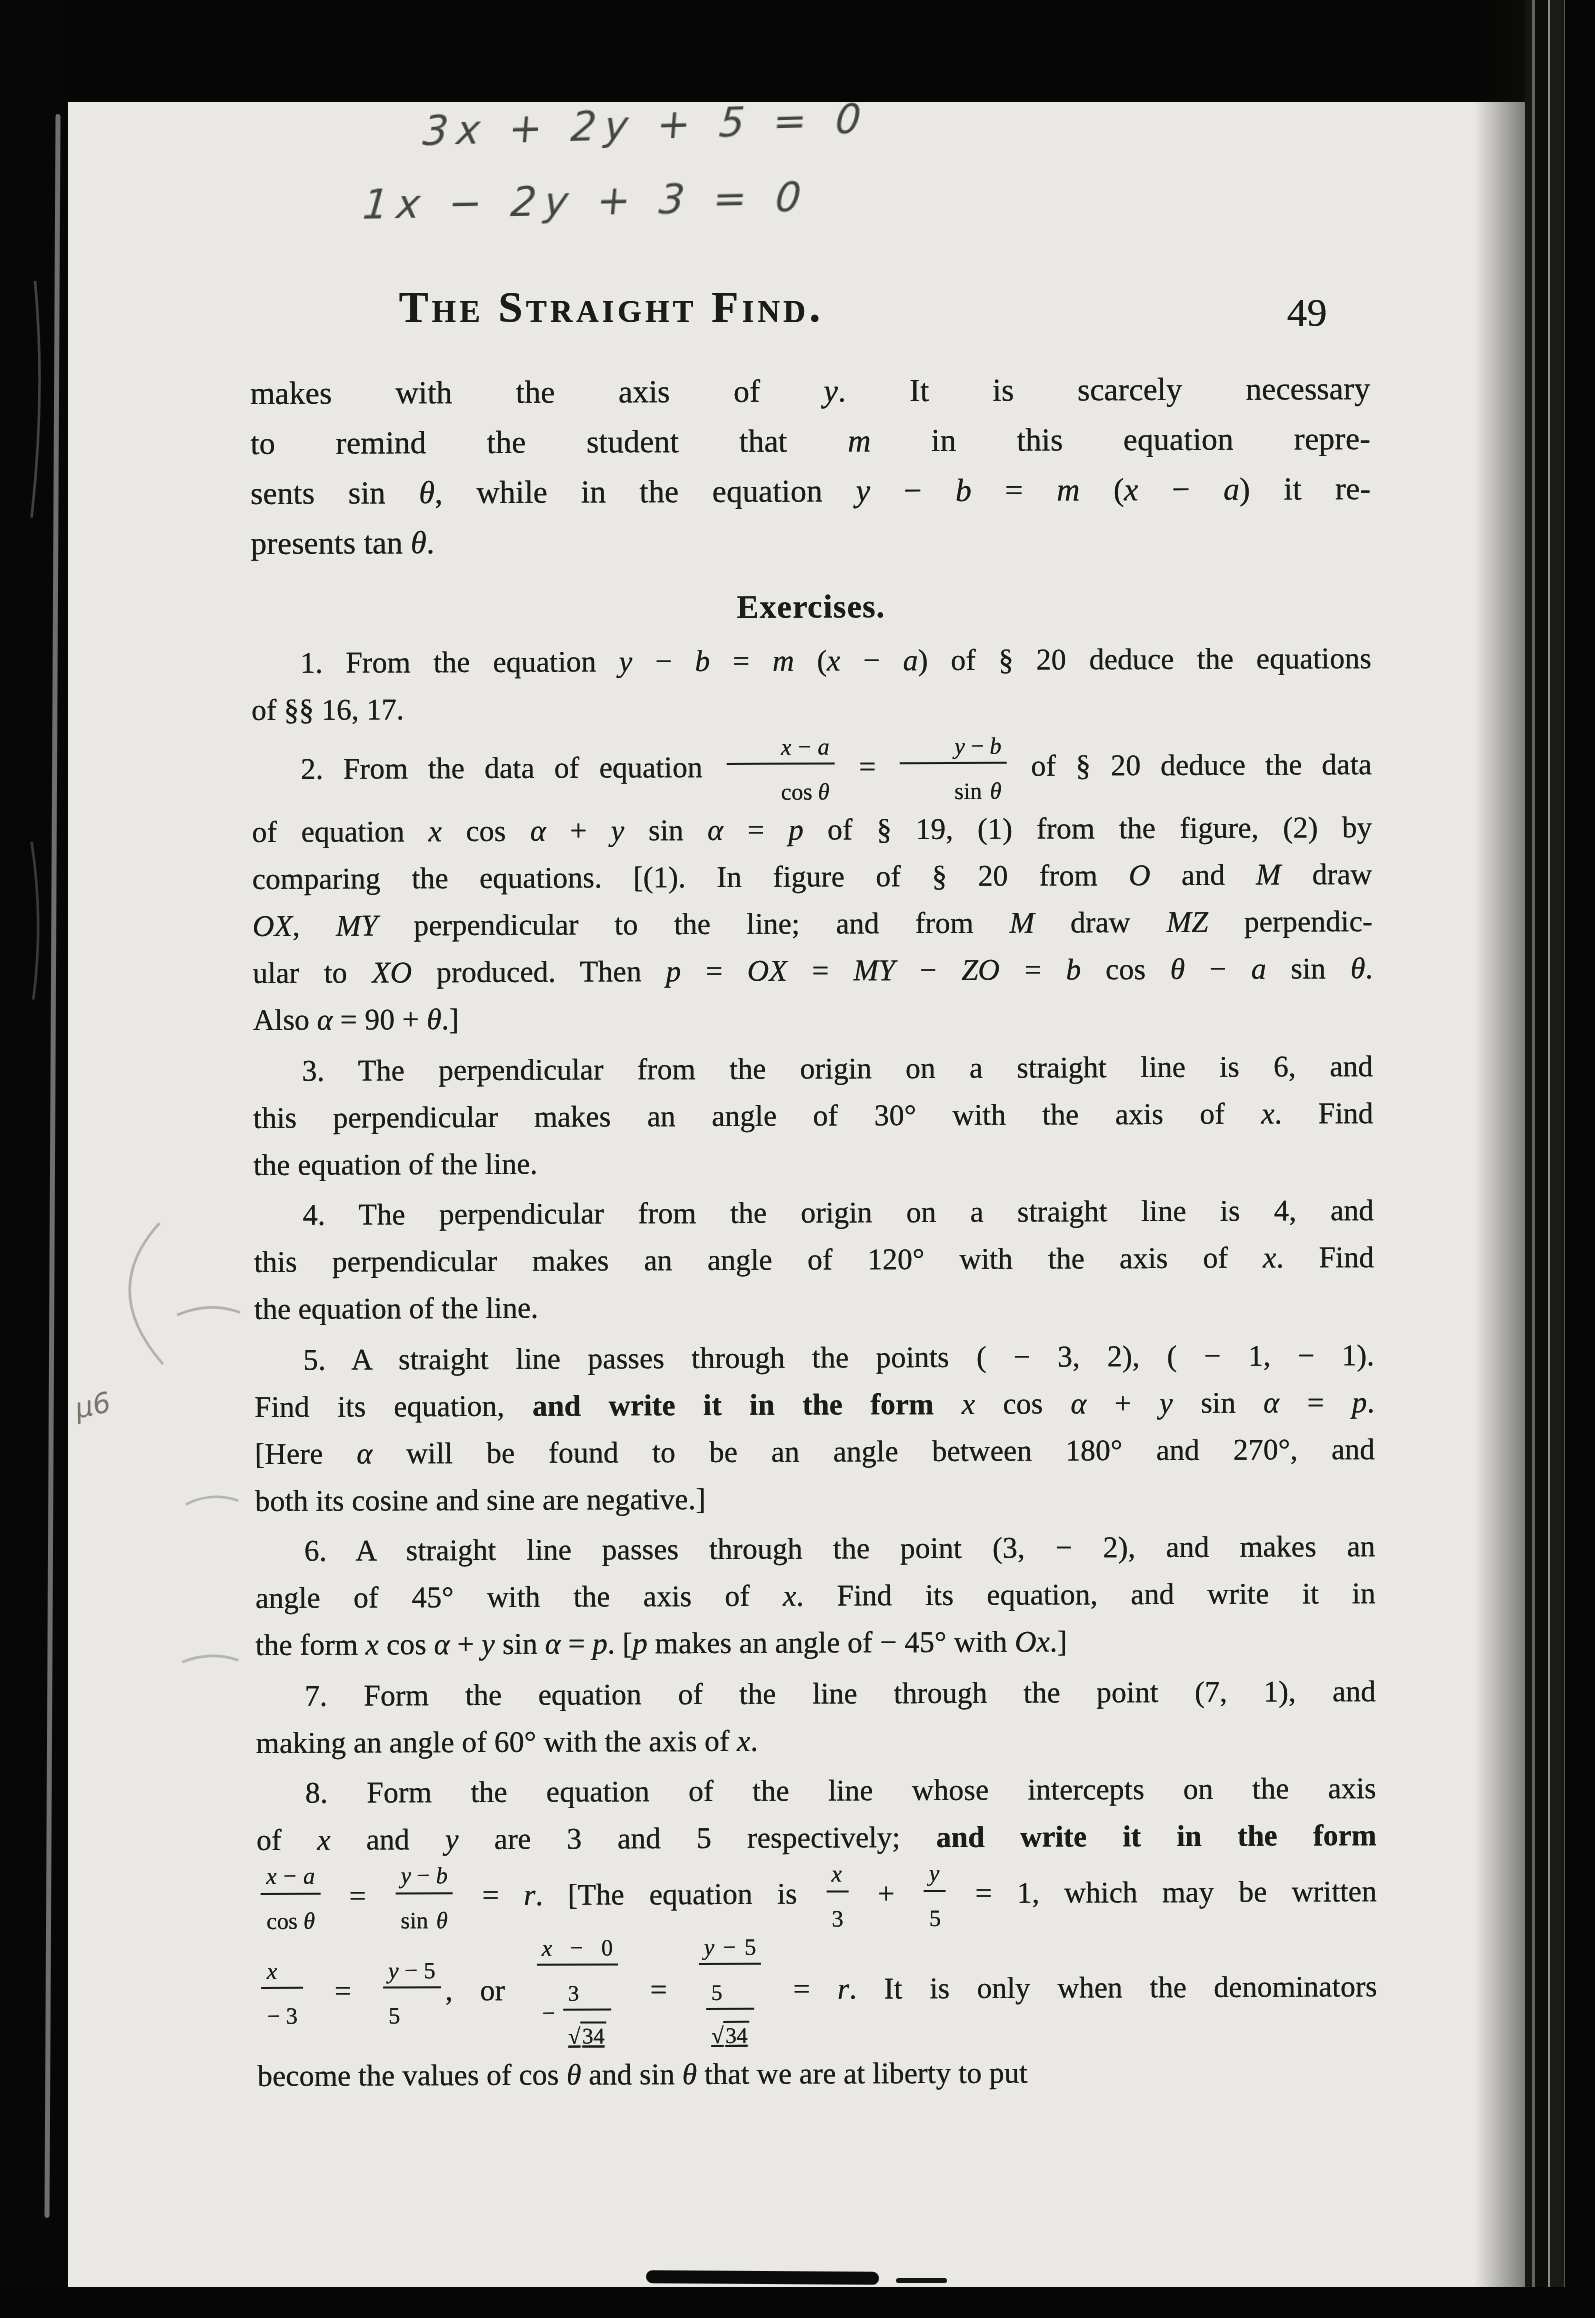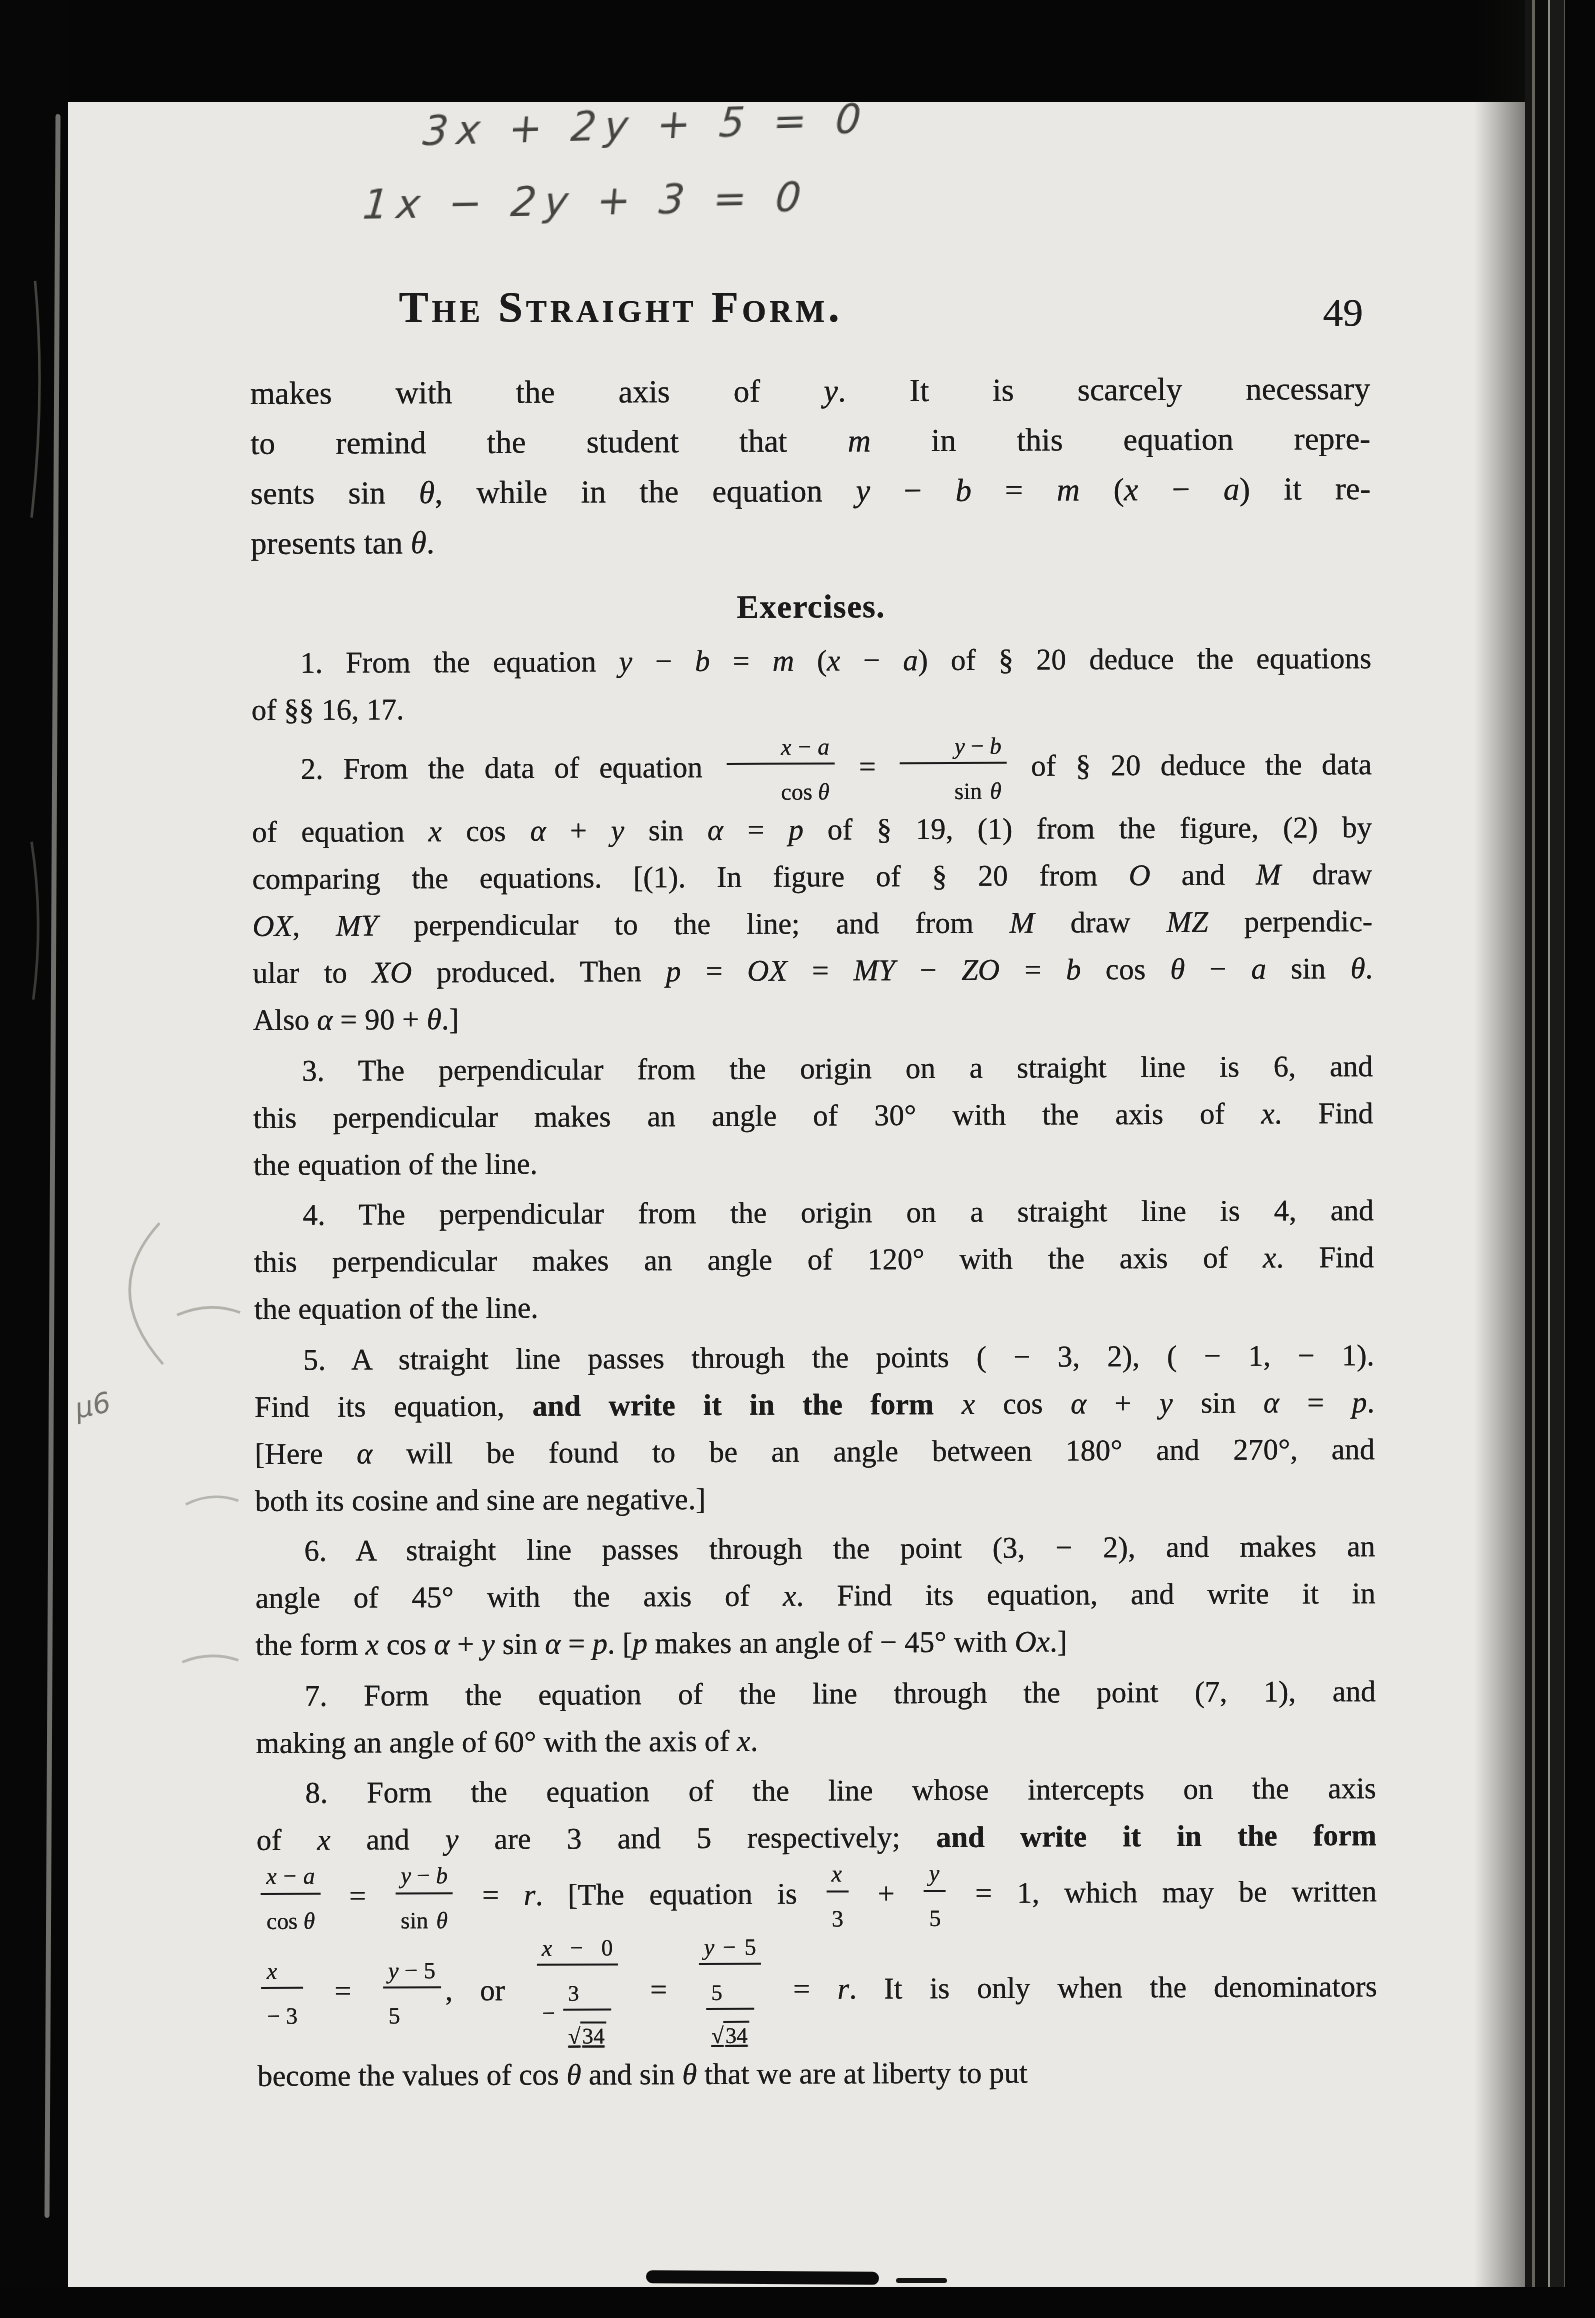--- a/index.html
+++ b/index.html
@@ -36,21 +36,21 @@
   .hw1{left:423px;top:102px;transform:rotate(-1.6deg) skewX(-6deg);}
   .hw2{left:363px;top:178px;transform:rotate(-1deg) skewX(-6deg);}
   .scribble{position:absolute;left:75px;top:1389px;font-family:"DejaVu Sans",sans-serif;
     font-style:italic;font-size:28px;color:#5a5a52;transform:rotate(-12deg);opacity:.8;}
   
   .title{
     position:absolute;left:399px;top:282px;
     font-variant:small-caps;font-weight:bold;font-size:44px;letter-spacing:3.5px;
     text-shadow:0 0 0.4px currentColor;
   }
-  .pageno{position:absolute;left:1287px;top:289px;font-size:40px;text-shadow:0 0 0.4px currentColor;margin-left:36px;}
+  .pageno{position:absolute;left:1287px;top:289px;font-size:40px;text-shadow:0 0 0.4px currentColor;}
   
   .body{
     position:absolute;left:250px;top:368px;width:1120px;
     font-size:30px;transform:rotate(-.25deg);transform-origin:top left;
     text-shadow:0 0 0.4px currentColor;
   }
   .intro{font-size:32px;}
   .intro .line{line-height:50px;min-height:50px;}
   .line{line-height:47px;min-height:47px;}
   .ind{text-indent:49px;}
@@ -81,21 +81,21 @@
   <div class="edge-shadow-right"></div>
   <div class="band-right"></div>
   <div class="band-bottom"></div>
   <div class="smudge"></div>
   <div class="smudge2"></div>
 
   <div class="hw hw1">3x + 2y + 5 = 0</div>
   <div class="hw hw2">1x − 2y + 3 = 0</div>
   <div class="scribble">µ6</div>
 
-  <div class="title">The Straight Form.</div>
+  <div class="title">The Straight Find.</div>
   <div class="pageno">49</div>
 
   <div class="body" id="body-lines">
       <div class="intro">
         <div class="line j">makes with the axis of <span class="i">y</span>.  It is scarcely necessary</div>
         <div class="line j">to remind the student that <span class="i">m</span> in this equation repre-</div>
         <div class="line j">sents sin <span class="i">θ</span>, while in the equation <span class="i">y</span> − <span class="i">b</span> = <span class="i">m</span> (<span class="i">x</span> − <span class="i">a</span>) it re-</div>
         <div class="line">presents tan <span class="i">θ</span>.</div>
       </div>
       <div class="ex-heading">Exercises.</div>

